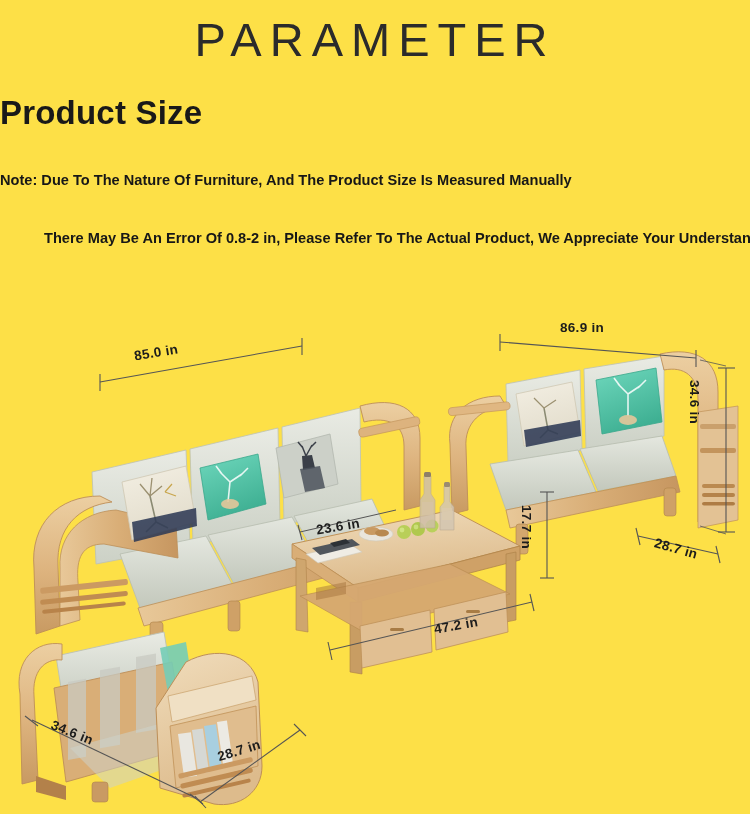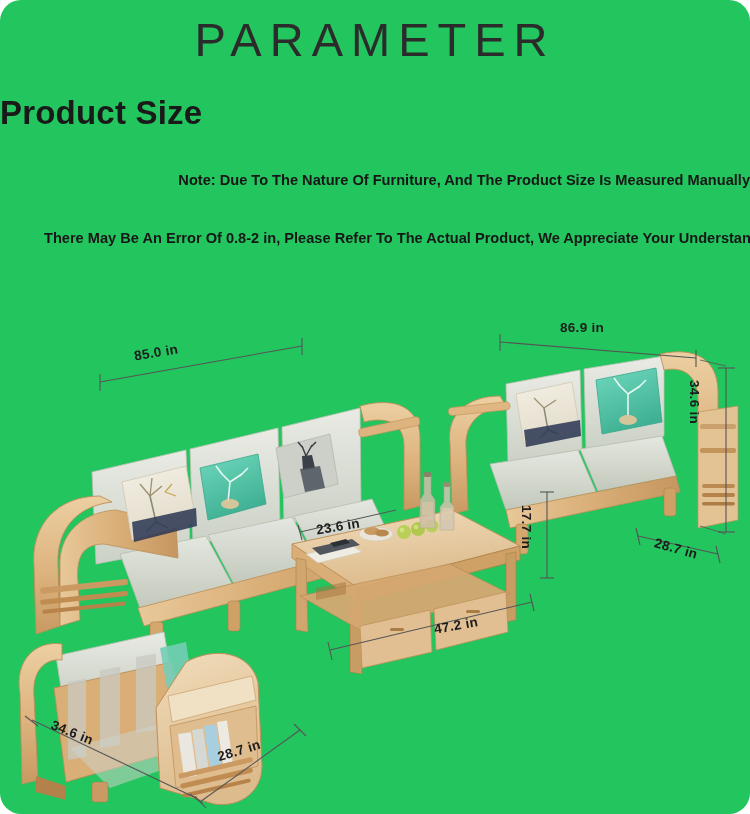--- a/index.html
+++ b/index.html
@@ -9,23 +9,22 @@
     background: #ffffff;
   }
   body {
     font-family: "Liberation Sans", sans-serif;
     color: #1a1a1a;
   }
   #page {
     position: relative;
     width: 750px;
     height: 814px;
-    background: #22c55e;
+    background: #fde047;
     overflow: hidden;
-    border-radius: 21px;
   }
 
   
   .header-zone {
     position: absolute;
     left: 0;
     top: 0;
     width: 750px;
     height: 300px;
   }
@@ -55,21 +54,21 @@
     color: #191919;
     letter-spacing: 0.2px;
     line-height: 1.15;
     white-space: nowrap;
   }
   .note-line-1 {
     position: absolute;
     left: 0;
     top: 172px;
     width: 750px;
-    text-align: right;
+    text-align: left;
     font-family: "Liberation Sans", sans-serif;
     font-size: 14.6px;
     font-weight: 600;
     color: #171717;
     white-space: nowrap;
   }
   .note-line-2 {
     position: absolute;
     left: 44px;
     top: 230px;

